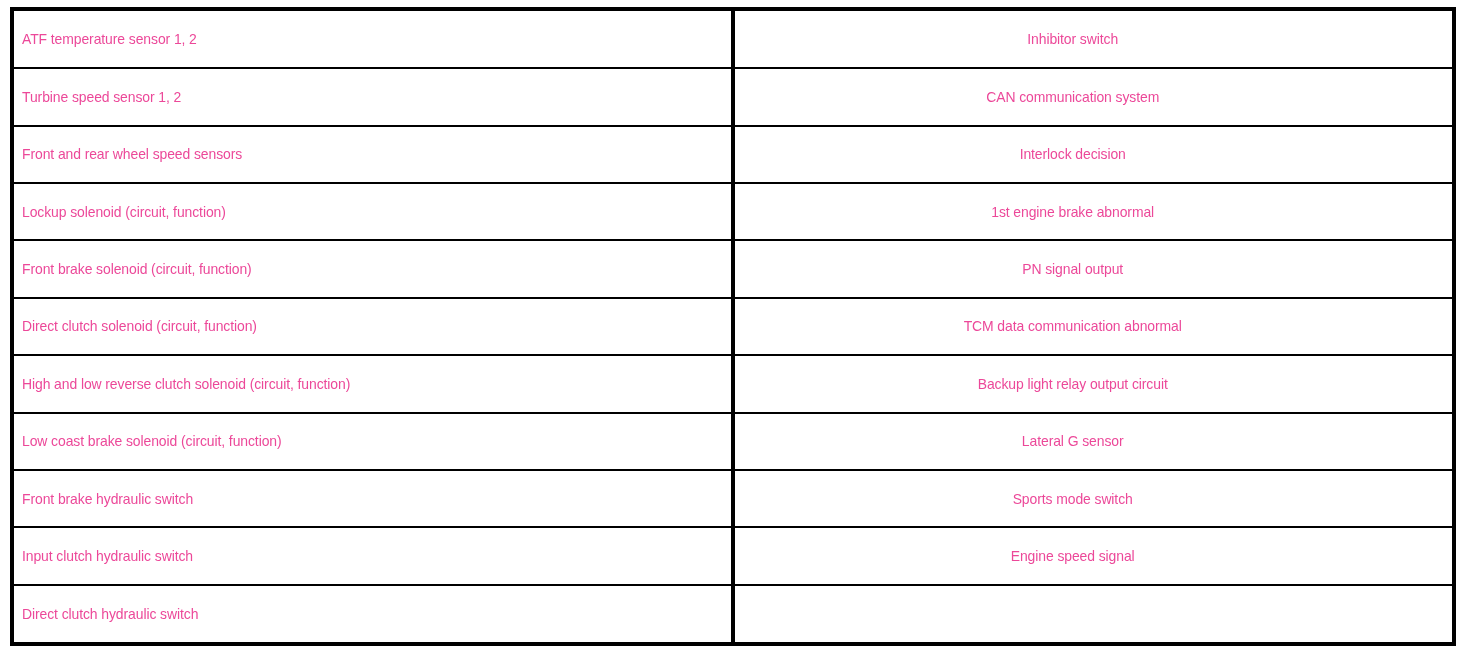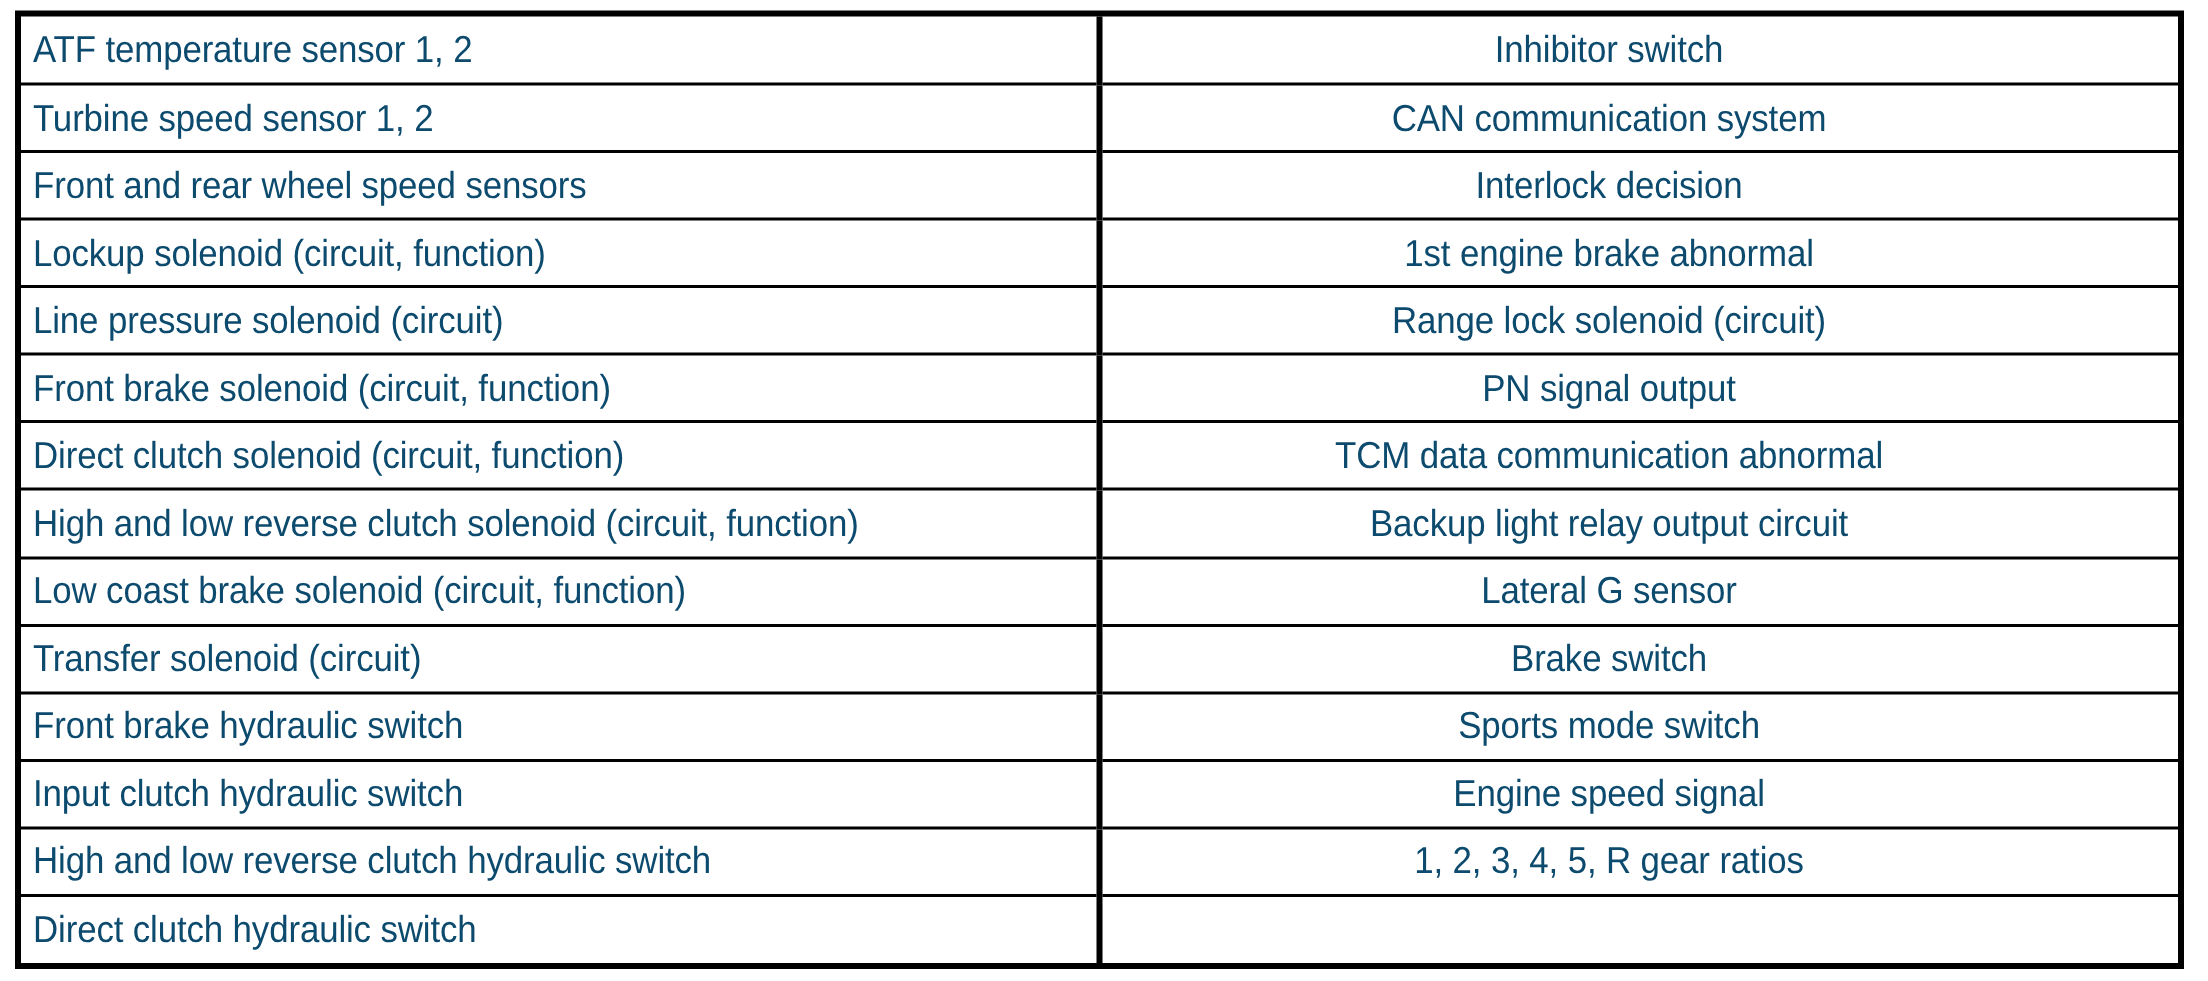--- a/index.html
+++ b/index.html
@@ -43,23 +43,23 @@
 
   .table tr {
     height: 42.33px;
   }
 
   .table td {
     box-sizing: border-box;
     border-top: 2px solid #000000;
     padding: 0 0 0 8px;
     vertical-align: middle;
-    font-size: 25px;
+    font-size: 15px;
     line-height: 24px;
-    color: #0c4a6e;
+    color: #ec4899;
     letter-spacing: -0.1px;
     white-space: nowrap;
     overflow: hidden;
     font-stretch: condensed;
   }
 
   .table tr:first-child td {
     border-top: none;
   }
 
@@ -118,28 +118,20 @@
 
         <tr>
           <td class="col-left">
               <span class="cell-text">Lockup solenoid (circuit, function)</span>
             </td>
           <td class="col-right">
               <span class="cell-text">1st engine brake abnormal</span>
             </td>
         </tr>
 
-        <tr>
-          <td class="col-left">
-              <span class="cell-text">Line pressure solenoid (circuit)</span>
-            </td>
-          <td class="col-right">
-              <span class="cell-text">Range lock solenoid (circuit)</span>
-            </td>
-        </tr>
 
         <tr>
           <td class="col-left">
               <span class="cell-text">Front brake solenoid (circuit, function)</span>
             </td>
           <td class="col-right">
               <span class="cell-text">PN signal output</span>
             </td>
         </tr>
 
@@ -164,55 +156,39 @@
 
         <tr>
           <td class="col-left">
               <span class="cell-text">Low coast brake solenoid (circuit, function)</span>
             </td>
           <td class="col-right">
               <span class="cell-text">Lateral G sensor</span>
             </td>
         </tr>
 
-        <tr>
-          <td class="col-left">
-              <span class="cell-text">Transfer solenoid (circuit)</span>
-            </td>
-          <td class="col-right">
-              <span class="cell-text">Brake switch</span>
-            </td>
-        </tr>
 
         <tr>
           <td class="col-left">
               <span class="cell-text">Front brake hydraulic switch</span>
             </td>
           <td class="col-right">
               <span class="cell-text">Sports mode switch</span>
             </td>
         </tr>
 
         <tr>
           <td class="col-left">
               <span class="cell-text">Input clutch hydraulic switch</span>
             </td>
           <td class="col-right">
               <span class="cell-text">Engine speed signal</span>
             </td>
         </tr>
 
-        <tr>
-          <td class="col-left">
-              <span class="cell-text">High and low reverse clutch hydraulic switch</span>
-            </td>
-          <td class="col-right">
-              <span class="cell-text">1, 2, 3, 4, 5, R gear ratios</span>
-            </td>
-        </tr>
 
         <tr>
           <td class="col-left">
               <span class="cell-text">Direct clutch hydraulic switch</span>
             </td>
           <td class="col-right">
               <span class="cell-text"></span>
             </td>
         </tr>
 

